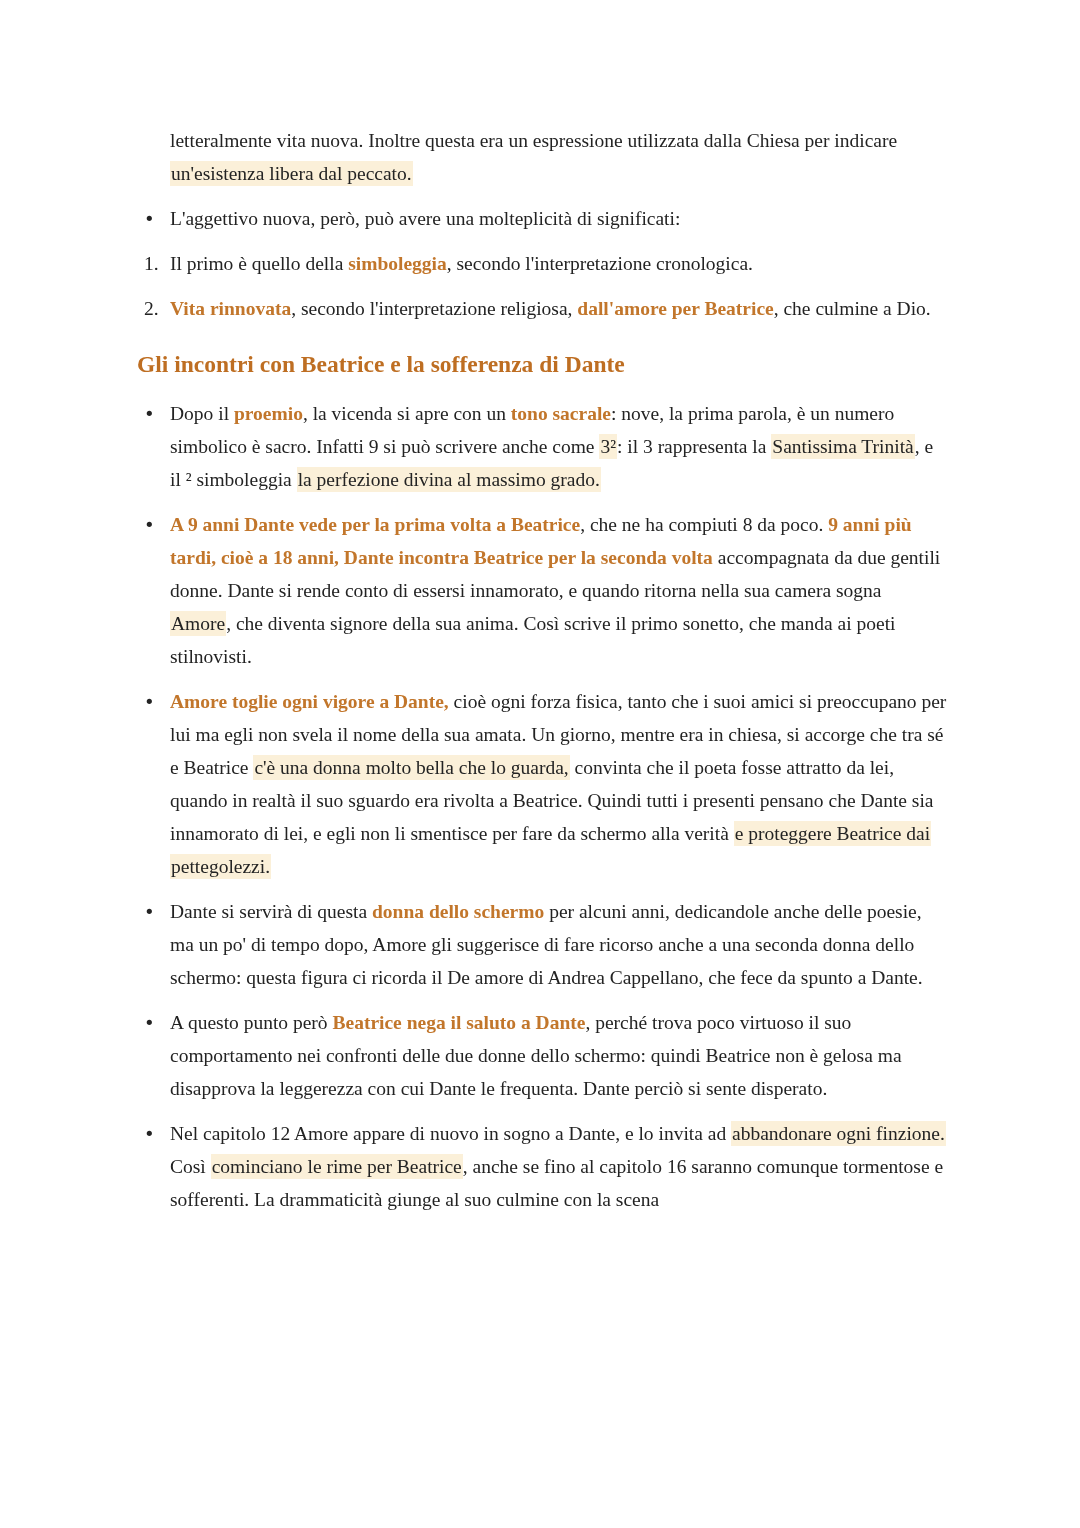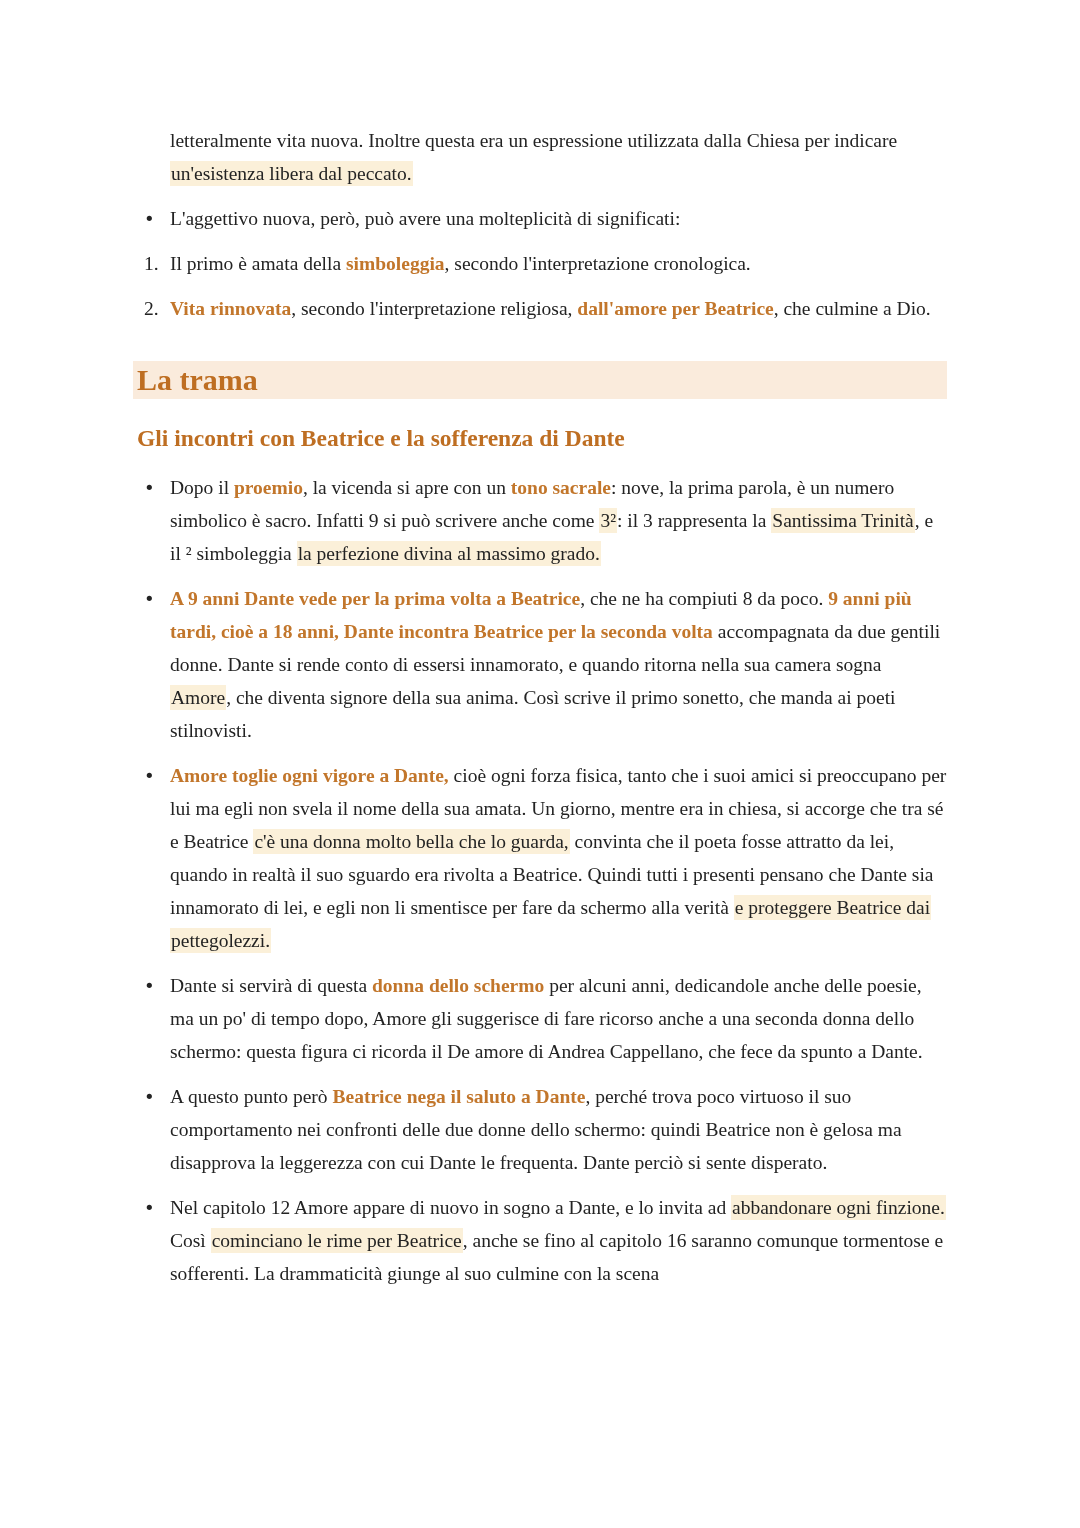--- a/index.html
+++ b/index.html
@@ -61,27 +61,26 @@
 
 <div class="page">
   <main class="content">
       <p class="para indent"><span class="seg">letteralmente vita nuova. Inoltre questa era un espressione utilizzata dalla Chiesa per indicare </span><span class="seg hl">un'esistenza libera dal peccato.</span></p>
       <div class="li">
         <span class="marker dot">•</span>
         <span class="li-body"><span class="seg">L'aggettivo nuova, però, può avere una molteplicità di significati:</span></span>
       </div>
       <div class="li">
         <span class="marker">1.</span>
-        <span class="li-body"><span class="seg">Il primo è amata della </span><span class="seg b accent">simboleggia</span><span class="seg">, secondo l'interpretazione cronologica.</span></span>
+        <span class="li-body"><span class="seg">Il primo è quello della </span><span class="seg b accent">simboleggia</span><span class="seg">, secondo l'interpretazione cronologica.</span></span>
       </div>
       <div class="li">
         <span class="marker">2.</span>
         <span class="li-body"><span class="seg b accent">Vita rinnovata</span><span class="seg">, secondo l'interpretazione religiosa, </span><span class="seg b accent">dall'amore per Beatrice</span><span class="seg">, che culmine a Dio.</span></span>
       </div>
-      <h1 class="h1">La trama</h1>
       <h2 class="h2">Gli incontri con Beatrice e la sofferenza di Dante</h2>
       <div class="li">
         <span class="marker dot">•</span>
         <span class="li-body"><span class="seg">Dopo il </span><span class="seg b accent">proemio</span><span class="seg">, la vicenda si apre con un </span><span class="seg b accent">tono sacrale</span><span class="seg">: </span><span class="seg i">nove</span><span class="seg">, la prima parola, è un numero simbolico è sacro. Infatti 9 si può scrivere anche come </span><span class="seg hl">3²</span><span class="seg">: il 3 rappresenta la </span><span class="seg hl">Santissima Trinità</span><span class="seg">, e il ² simboleggia </span><span class="seg hl">la perfezione divina al massimo grado.</span></span>
       </div>
       <div class="li">
         <span class="marker dot">•</span>
         <span class="li-body"><span class="seg b accent">A 9 anni Dante vede per la prima volta a Beatrice</span><span class="seg">, che ne ha compiuti 8 da poco. </span><span class="seg b accent">9 anni più tardi, cioè a 18 anni, Dante incontra Beatrice per la seconda volta</span><span class="seg"> accompagnata da due gentili donne. Dante si rende conto di essersi innamorato, e quando ritorna nella sua camera sogna </span><span class="seg hl">Amore</span><span class="seg">, che diventa signore della sua anima. Così scrive il primo sonetto, che manda ai poeti stilnovisti.</span></span>
       </div>
       <div class="li">

